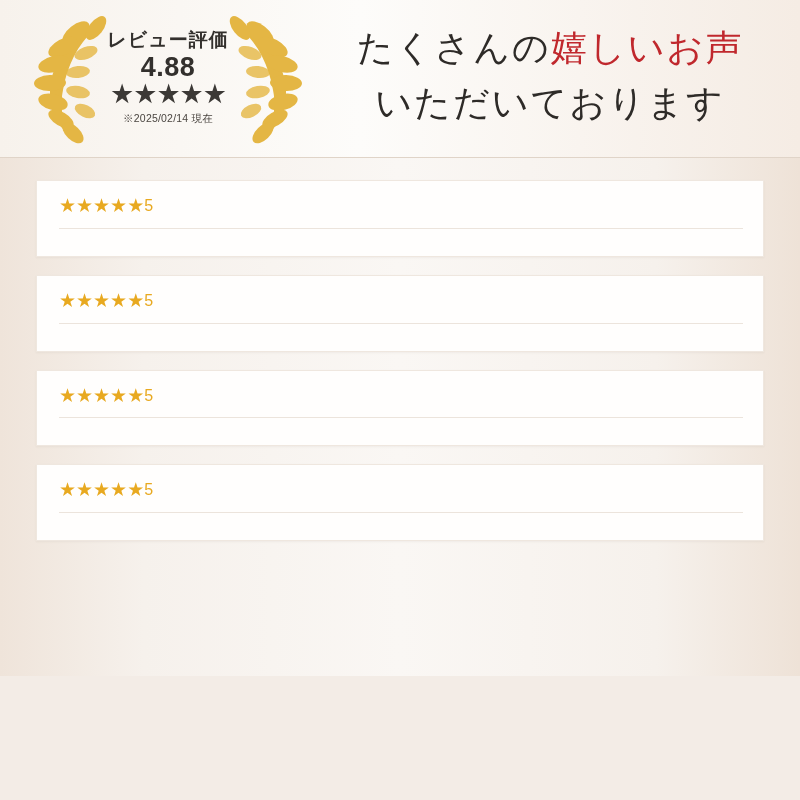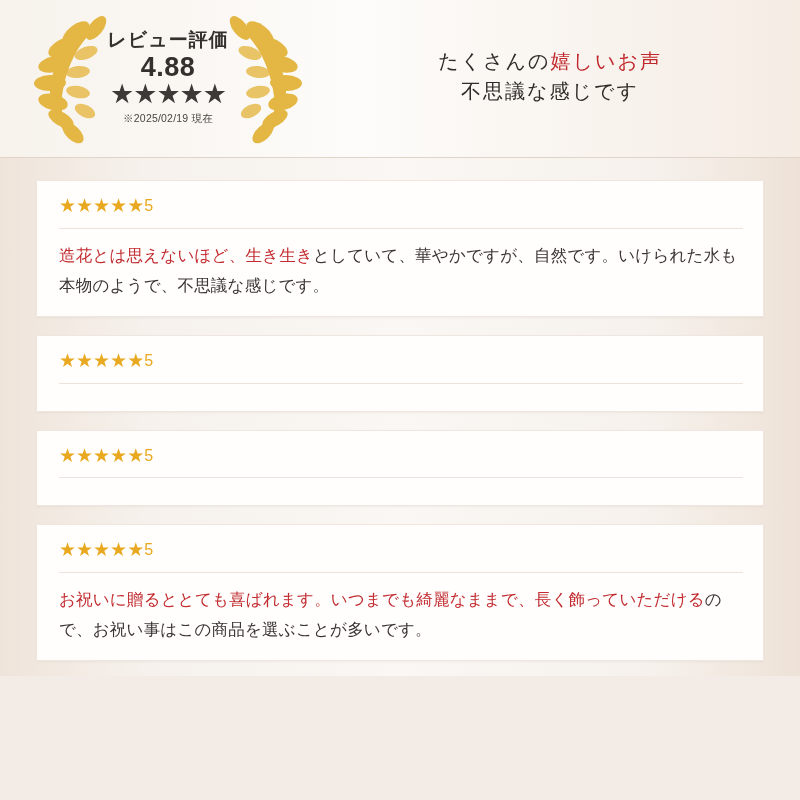--- a/index.html
+++ b/index.html
@@ -80,21 +80,21 @@
     letter-spacing: 0.2px;
   }
 
   .headline {
     flex: 1;
     text-align: center;
     padding-right: 18px;
     margin-top: -6px;
   }
   .headline-line {
-    font-size: 20px;
+    font-size: 36px;
     letter-spacing: 2px;
     color: #2e2b28;
     line-height: 1.52;
     font-family: "Liberation Serif", serif;
     white-space: nowrap;
   }
   .headline-line .accent {
     color: #c0282d;
   }
 
@@ -173,48 +173,46 @@
           <ellipse cx="232" cy="47" rx="12" ry="6" transform="rotate(20 232 47)" opacity="0.8"></ellipse>
           <ellipse cx="240" cy="66" rx="12" ry="6" transform="rotate(6 240 66)" opacity="0.8"></ellipse>
           <ellipse cx="240" cy="86" rx="12" ry="6" transform="rotate(-10 240 86)" opacity="0.8"></ellipse>
           <ellipse cx="233" cy="105" rx="11" ry="6" transform="rotate(-26 233 105)" opacity="0.8"></ellipse>
         </g>
       </svg>
       <div class="laurel-text">
         <div class="review-label">レビュー評価</div>
         <div class="review-score">4.88</div>
         <div class="review-stars">★★★★★</div>
-        <div class="review-date">※2025/02/19 現在</div>
+        <div class="review-date">※2025/02/14 現在</div>
       </div>
     </div>
 
     <div class="headline">
       <div class="headline-line">
         <span>たくさんの</span><span class="accent">嬉しいお声</span>
       </div>
-      <div class="headline-line">不思議な感じです</div>
+      <div class="headline-line">いただいております</div>
     </div>
 
     <div class="header-divider"></div>
   </div>
 
   <div class="reviews" id="reviews-container">
       <div class="review-card">
         <div class="card-stars"><span>★★★★★</span><span class="num">5</span></div>
         <div class="card-rule"></div>
-        <div class="card-body"><span class="hl">造花とは思えないほど、生き生き</span><span>としていて、華やかですが、自然です。</span><span>いけられた水も本物のようで、不思議な感じです。</span></div>
-      </div>
-      <div class="review-card">
-        <div class="card-stars"><span>★★★★★</span><span class="num">5</span></div>
-        <div class="card-rule"></div>
-      </div>
-      <div class="review-card">
-        <div class="card-stars"><span>★★★★★</span><span class="num">5</span></div>
-        <div class="card-rule"></div>
-      </div>
-      <div class="review-card">
-        <div class="card-stars"><span>★★★★★</span><span class="num">5</span></div>
-        <div class="card-rule"></div>
-        <div class="card-body"><span class="hl">お祝いに贈るととても喜ばれます。いつまでも綺麗なままで、長く飾っていただける</span><span>ので、お祝い事はこの商品を選ぶことが多いです。</span></div>
+      </div>
+      <div class="review-card">
+        <div class="card-stars"><span>★★★★★</span><span class="num">5</span></div>
+        <div class="card-rule"></div>
+      </div>
+      <div class="review-card">
+        <div class="card-stars"><span>★★★★★</span><span class="num">5</span></div>
+        <div class="card-rule"></div>
+      </div>
+      <div class="review-card">
+        <div class="card-stars"><span>★★★★★</span><span class="num">5</span></div>
+        <div class="card-rule"></div>
       </div>
     </div>
 
 </div>
 
 </body></html>

